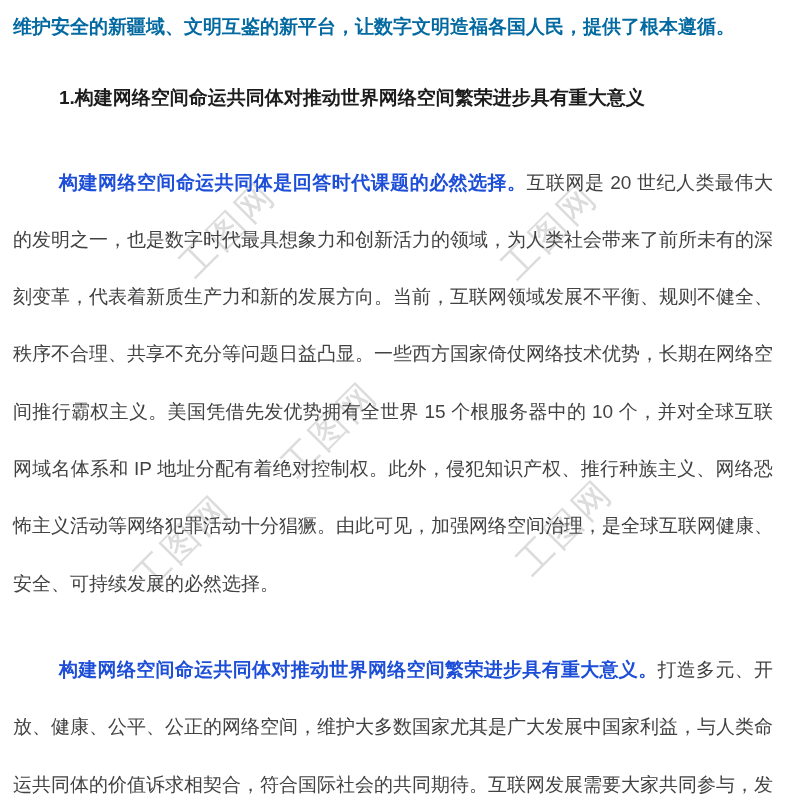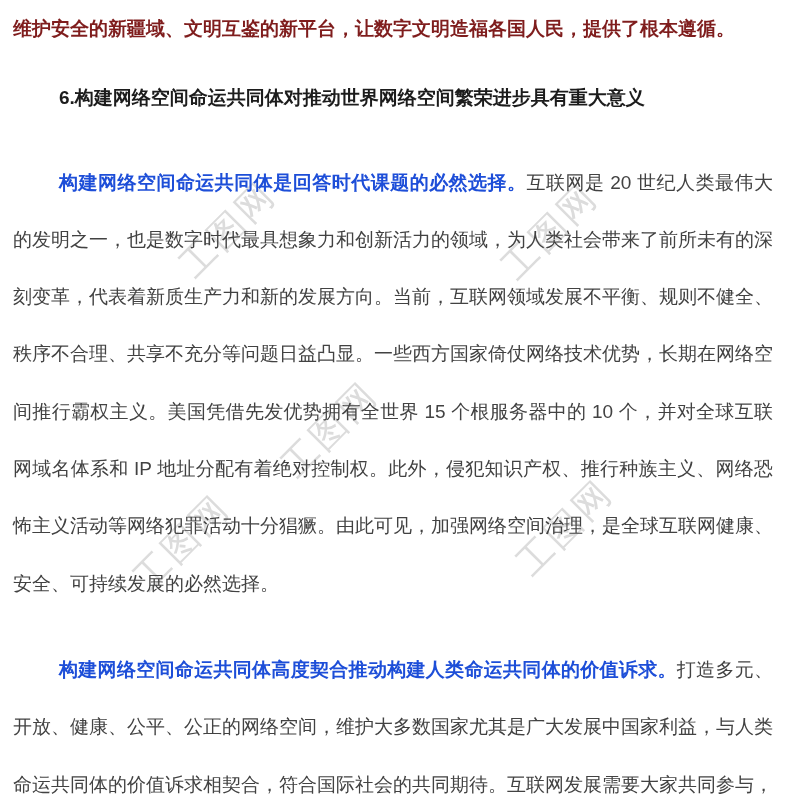--- a/index.html
+++ b/index.html
@@ -38,22 +38,23 @@
     line-height: 57.3px;
     color: #424242;
     text-align: justify;
     text-justify: inter-ideograph;
   }
   .content p {
     margin: 0;
   }
   .intro {
     font-weight: bold;
-    color: #7f1d1d;
+    color: #0369a1;
     margin: 0 0 12px 0 !important;
+    font-family: Liberation Mono, monospace;
   }
   .heading {
     font-weight: bold;
     color: #1c1c1c;
     text-indent: 46px;
     margin: 0 0 27px 0 !important;
   }
   .para {
     text-indent: 46px;
     margin: 0 0 29px 0 !important;
@@ -76,20 +77,20 @@
       <div class="wm" style="left: 550px; top: 232px; color: rgb(220, 220, 220);">工图网</div>
       <div class="wm" style="left: 330px; top: 430px; color: rgb(220, 220, 220);">工图网</div>
       <div class="wm" style="left: 182px; top: 543px; color: rgb(220, 220, 220);">工图网</div>
       <div class="wm" style="left: 565px; top: 528px; color: rgb(220, 220, 220);">工图网</div>
     </div>
 
   <div class="content">
 
     <p class="intro">维护安全的新疆域、文明互鉴的新平台，让数字文明造福各国人民，提供了根本遵循。</p>
 
-    <p class="heading">6.构建网络空间命运共同体对推动世界网络空间繁荣进步具有重大意义</p>
+    <p class="heading">1.构建网络空间命运共同体对推动世界网络空间繁荣进步具有重大意义</p>
 
     <p class="para"><span class="lead">构建网络空间命运共同体是回答时代课题的必然选择。</span><span>互联网是 20 世纪人类最伟大的发明之一，也是数字时代最具想象力和创新活力的领域，为人类社会带来了前所未有的深刻变革，代表着新质生产力和新的发展方向。当前，互联网领域发展不平衡、规则不健全、秩序不合理、共享不充分等问题日益凸显。一些西方国家倚仗网络技术优势，长期在网络空间推行霸权主义。美国凭借先发优势拥有全世界 15 个根服务器中的 10 个，并对全球互联网域名体系和 IP 地址分配有着绝对控制权。此外，侵犯知识产权、推行种族主义、网络恐怖主义活动等网络犯罪活动十分猖獗。由此可见，加强网络空间治理，是全球互联网健康、安全、可持续发展的必然选择。</span></p>
 
-    <p class="para"><span class="lead">构建网络空间命运共同体高度契合推动构建人类命运共同体的价值诉求。</span><span>打造多元、开放、健康、公平、公正的网络空间，维护大多数国家尤其是广大发展中国家利益，与人类命运共同体的价值诉求相契合，符合国际社会的共同期待。互联网发展需要大家共同参与，发</span></p>
+    <p class="para"><span class="lead">构建网络空间命运共同体对推动世界网络空间繁荣进步具有重大意义。</span><span>打造多元、开放、健康、公平、公正的网络空间，维护大多数国家尤其是广大发展中国家利益，与人类命运共同体的价值诉求相契合，符合国际社会的共同期待。互联网发展需要大家共同参与，发</span></p>
 
   </div>
 </div>
 
 </body></html>

